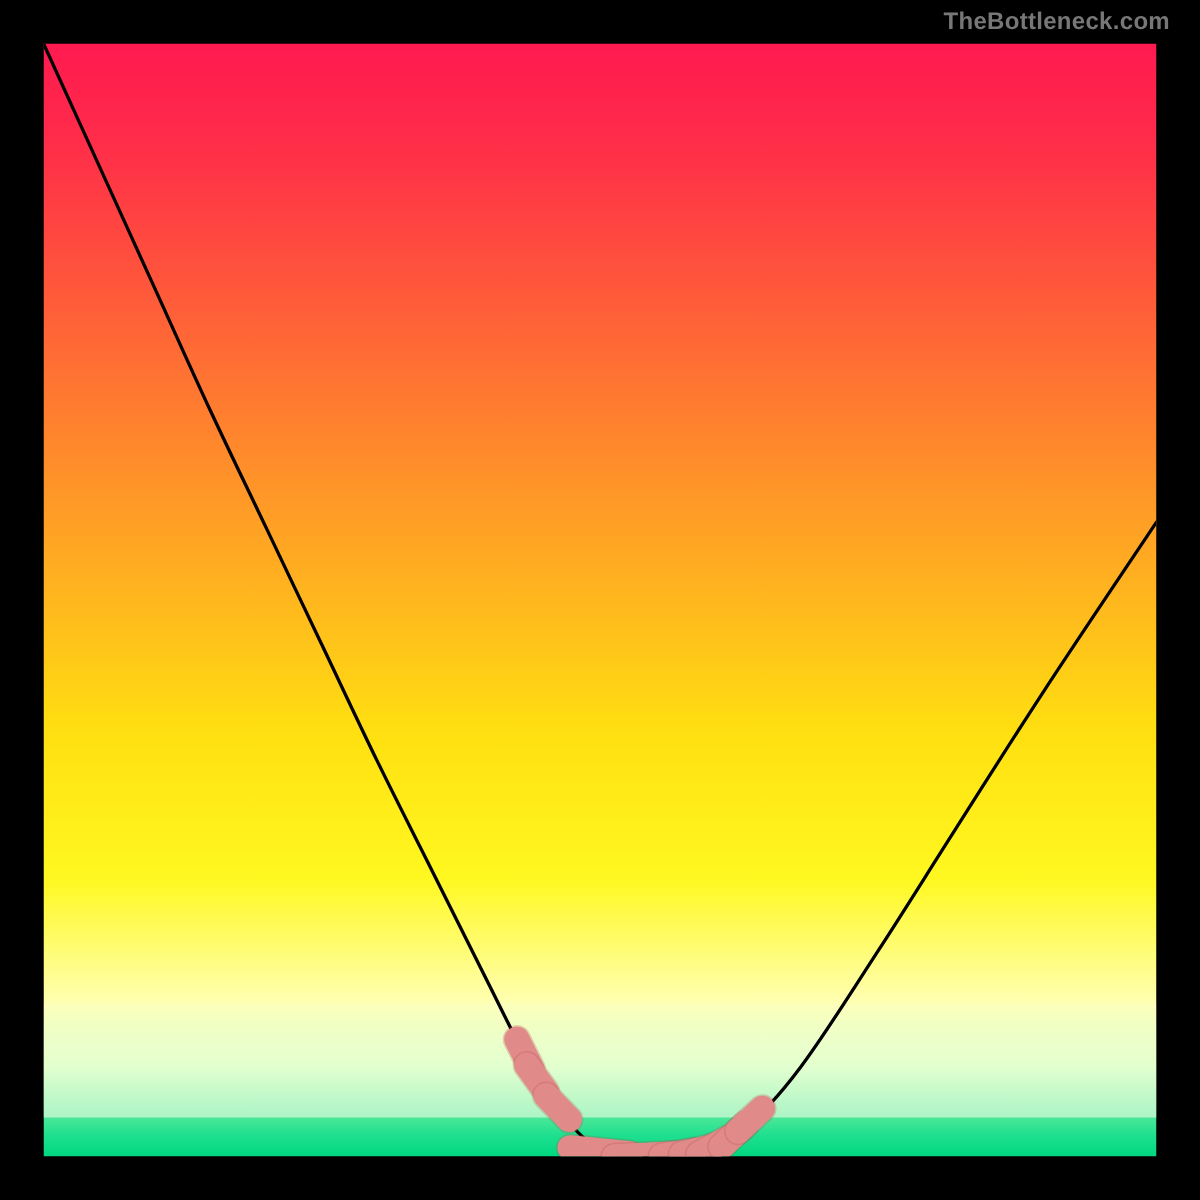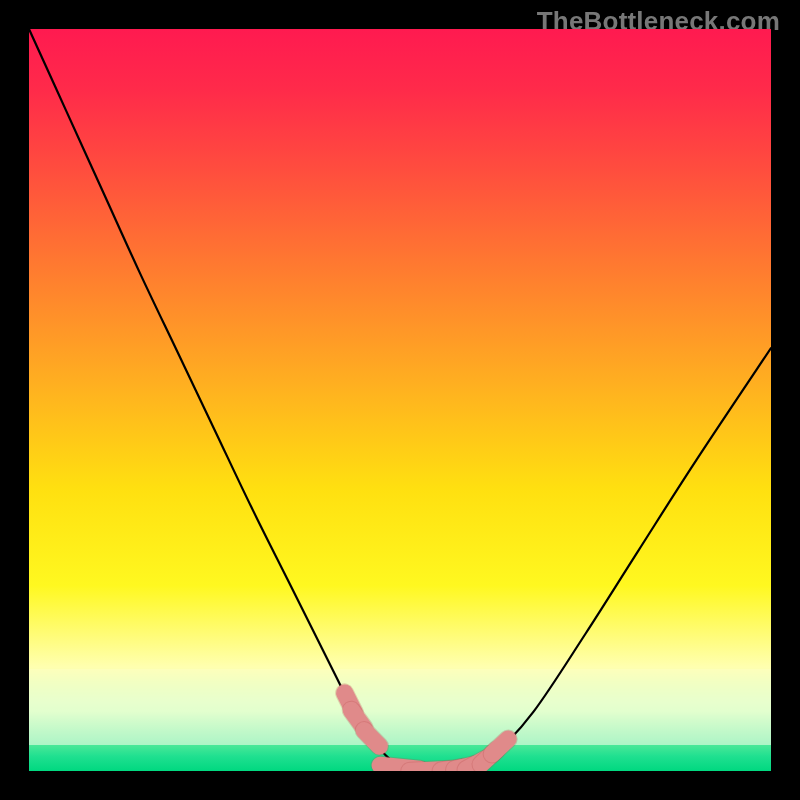--- a/index.html
+++ b/index.html
@@ -55,21 +55,21 @@
   }
   svg.curve {
     position: absolute;
     inset: 0;
   }
   .watermark {
     position: absolute;
     top: 6px;
     right: 20px;
     color: #777;
-    font-size: 26px;
+    font-size: 16px;
     font-weight: 600;
     letter-spacing: 0.2px;
     user-select: none;
   }
 </style>
 </head>
 <body>
 
 <div class="frame">
   <div class="watermark">TheBottleneck.com</div>

